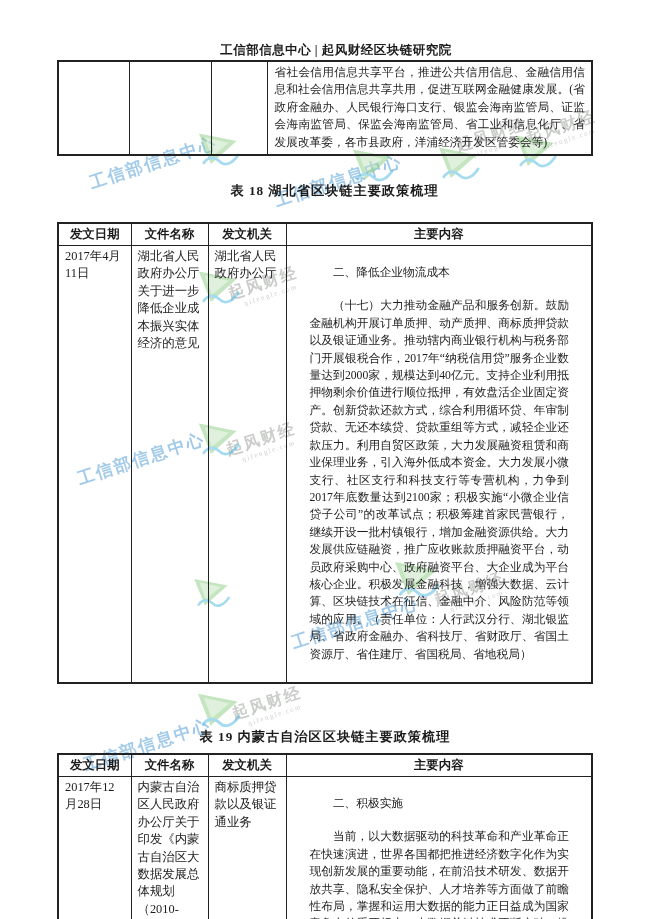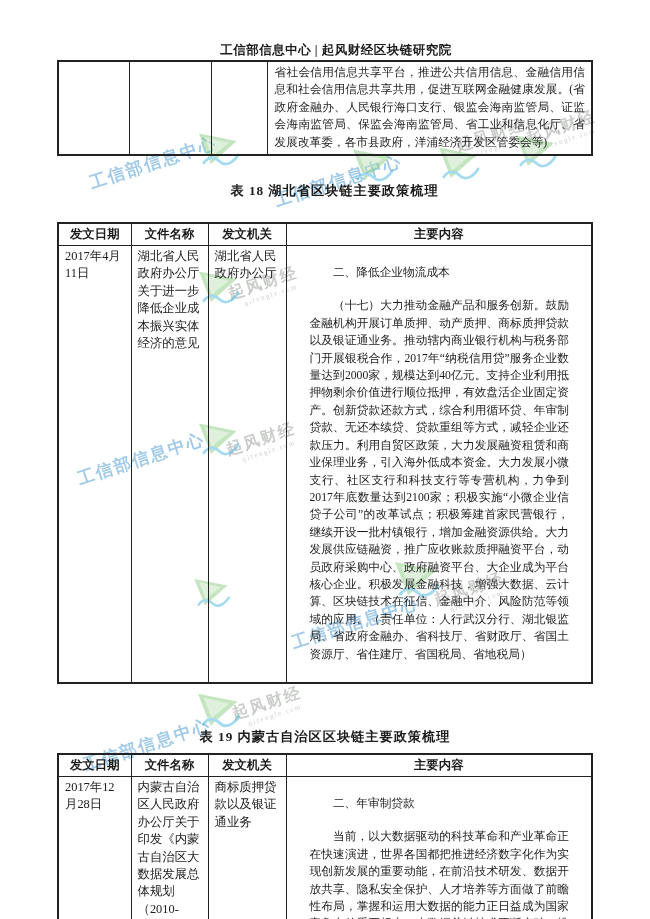--- a/index.html
+++ b/index.html
@@ -201,21 +201,21 @@
         <th>发文日期</th>
         <th>文件名称</th>
         <th>发文机关</th>
         <th>主要内容</th>
       </tr>
       <tr>
         <td>2017年12月28日</td>
         <td>内蒙古自治区人民政府办公厅关于印发《内蒙古自治区大数据发展总体规划（2010-2020年）》的通知</td>
         <td>商标质押贷款以及银证通业务</td>
         <td class="content-cell">
-          <p class="para">二、年审制贷款</p>
+          <p class="para">二、积极实施</p>
           <p class="para">当前，以大数据驱动的科技革命和产业革命正在快速演进，世界各国都把推进经济数字化作为实现创新发展的重要动能，在前沿技术研发、数据开放共享、隐私安全保护、人才培养等方面做了前瞻性布局，掌握和运用大数据的能力正日益成为国家竞争力的重要标志。大数据关键技术不断突破，推动新一代移动通信、天地一体信息网络、物联网、新一代人工智能、智能制造、量子信息、区块链、虚拟现实（VR）、增强现实（AR）等技术蓬勃发展，大数据应用加</p>
         </td>
       </tr>
     </tbody>
       </table>
 
     <div class="doc-footer">— 144 —</div>
   </div>
 </div>
 

